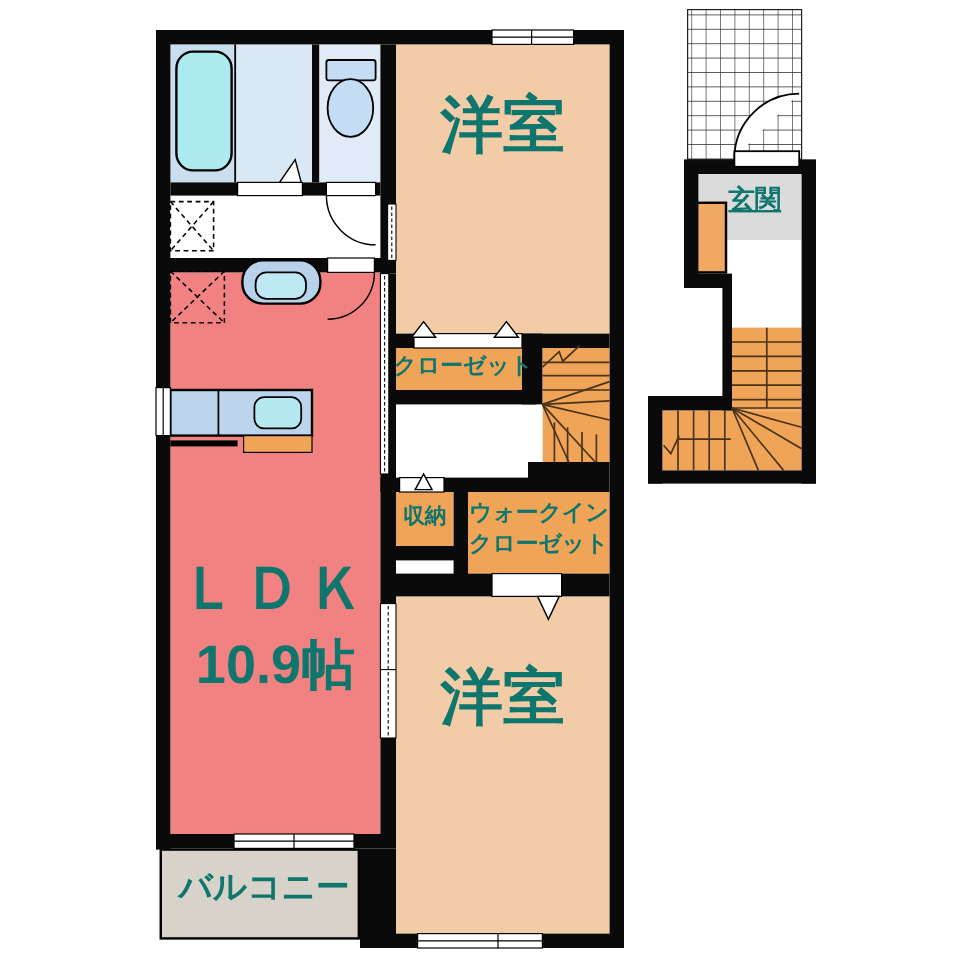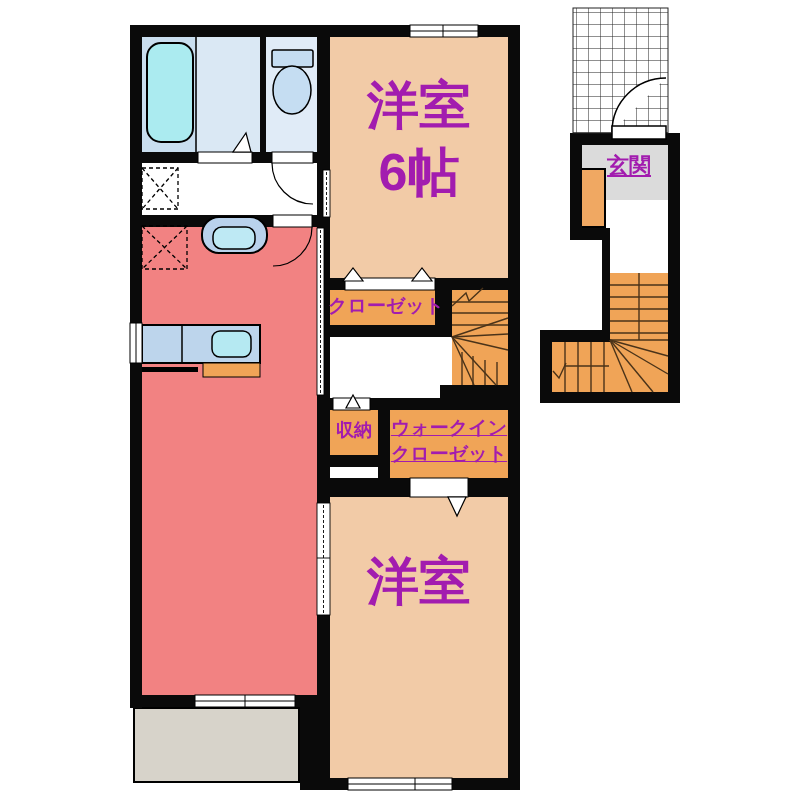--- a/index.html
+++ b/index.html
@@ -1,20 +1,20 @@
 <!DOCTYPE html>
 <html><head>
 <meta charset="utf-8">
 <style>
   html,body{margin:0;padding:0;background:#fff;}
   #plan{position:relative;width:800px;height:800px;background:#ffffff;overflow:hidden;
         font-family:"Liberation Sans","DejaVu Sans",sans-serif;}
   .wall{position:absolute;background:#0a0a0a;}
   .room{position:absolute;}
-  .label{position:absolute;color:#a21caf;font-weight:bold;text-align:center;line-height:1.2;
+  .label{position:absolute;color:#0f766e;font-weight:bold;text-align:center;line-height:1.2;
          white-space:nowrap;}
   svg.overlay{position:absolute;left:0;top:0;pointer-events:none;}
 </style>
 </head>
 <body>
 
 <div id="plan">
 
   <div class="room" style="left:142px;top:37px;width:55px;height:115px;background:#C9DEEF;"></div>
   <div class="room" style="left:197px;top:37px;width:63px;height:115px;background:#DAE8F4;"></div>
@@ -177,39 +177,45 @@
         <line x1="578" y1="342" x2="578" y2="392"></line>
         <line x1="591" y1="342" x2="591" y2="392"></line>
         <line x1="604" y1="342" x2="604" y2="392"></line>
       <polyline points="553,371 559,378 566,363"></polyline>
       <line x1="564" y1="366" x2="609" y2="366"></line>
     </g>
   </svg>
 
   <div class="label" style="left:330px;top:72px;width:178px;font-size:52px;line-height:1.28;">
     <div>洋室</div>
-    <div>6帖</div>
   </div>
 
   <div class="label" style="left:328px;top:295px;width:110px;font-size:19px;">
     <span>クローゼット</span>
   </div>
 
+  <div class="label" style="left:142px;top:462px;width:175px;">
+    <div style="font-size:49px;letter-spacing:4px;">ＬＤＫ</div>
+    <div style="font-size:45px;margin-top:6px;">10.9帖</div>
+  </div>
 
   <div class="label" style="left:330px;top:420px;width:48px;font-size:18px;">
     <span>収納</span>
   </div>
 
-  <div class="label" style="left:388px;top:415px;width:122px;font-size:19px;line-height:1.35;text-decoration:underline;">
+  <div class="label" style="left:388px;top:415px;width:122px;font-size:19px;line-height:1.35;">
     <div>ウォークイン</div>
     <div>クローゼット</div>
   </div>
 
   <div class="label" style="left:330px;top:548px;width:178px;font-size:52px;line-height:1.28;">
     <div>洋室</div>
   </div>
 
+  <div class="label" style="left:141px;top:722px;width:158px;font-size:28px;">
+    <span>バルコニー</span>
+  </div>
 
   <div class="label" style="left:596px;top:153px;width:66px;font-size:22px;text-decoration:underline;">
     <span>玄関</span>
   </div>
 
 </div>
 
 </body></html>

